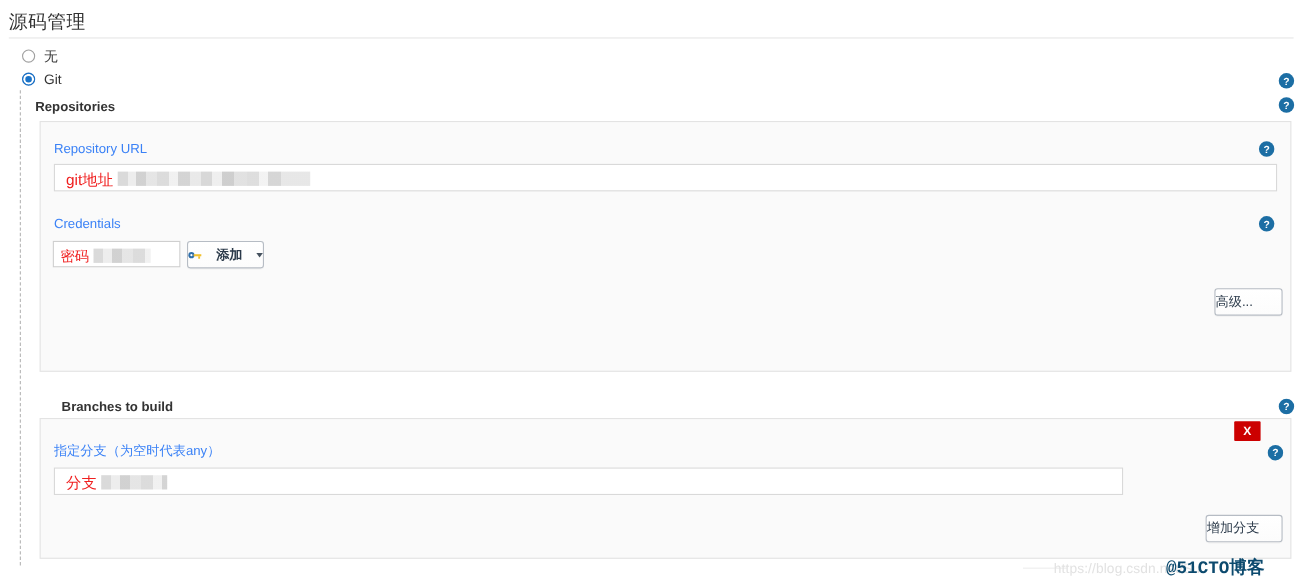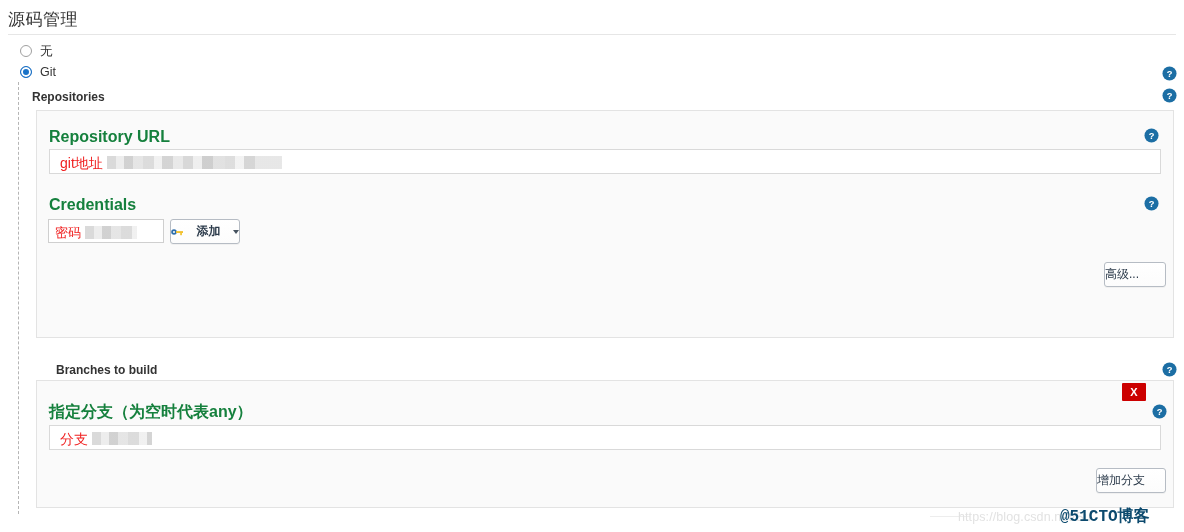--- a/index.html
+++ b/index.html
@@ -59,21 +59,21 @@
   .panel {
     position: absolute;
     background: #fafafa;
     border: 1px solid #e3e3e3;
   }
   .panel.repos    { left: 36px; top: 110px; width: 1138px; height: 228px; }
   .panel.branches { left: 36px; top: 380px; width: 1138px; height: 128px; }
 
   
   .field-label {
-    position: absolute; font-size: 16px; color: #15803d; font-weight: bold;
+    position: absolute; font-size: 12px; color: #3b82f6; font-weight: normal;
   }
 
   
   .text-input {
     position: absolute;
     background: #ffffff;
     border: 1px solid #d9d9d9;
     height: 25px;
   }
   .text-input .redacted-wrap {
@@ -253,21 +253,21 @@
 
   <svg class="help-icon" style="left:1162px; top:362px;" viewBox="0 0 16 16">
     <circle cx="8" cy="8" r="7.5" fill="#1c6ea4"></circle>
     <text x="8" y="11.6" font-family="Liberation Sans, sans-serif" font-size="10" font-weight="bold" fill="#ffffff" text-anchor="middle">?</text>
   </svg>
 
   <div class="panel branches">
 
     <div class="field-label" style="left:12px; top:21px;">指定分支（为空时代表any）</div>
 
-    <div class="text-input" style="left:12px; top:44px; width:1112px;">
+    <div class="text-input" style="left:12px; top:44px; width:972px;">
       <span class="redacted-wrap">
         <span class="red-text">分支</span>
         <span class="mosaic" style="width:60px;"></span>
       </span>
     </div>
   </div>
 
   <div class="x-button">X</div>
 
   <svg class="help-icon" style="left:1152px; top:404px;" viewBox="0 0 16 16">

